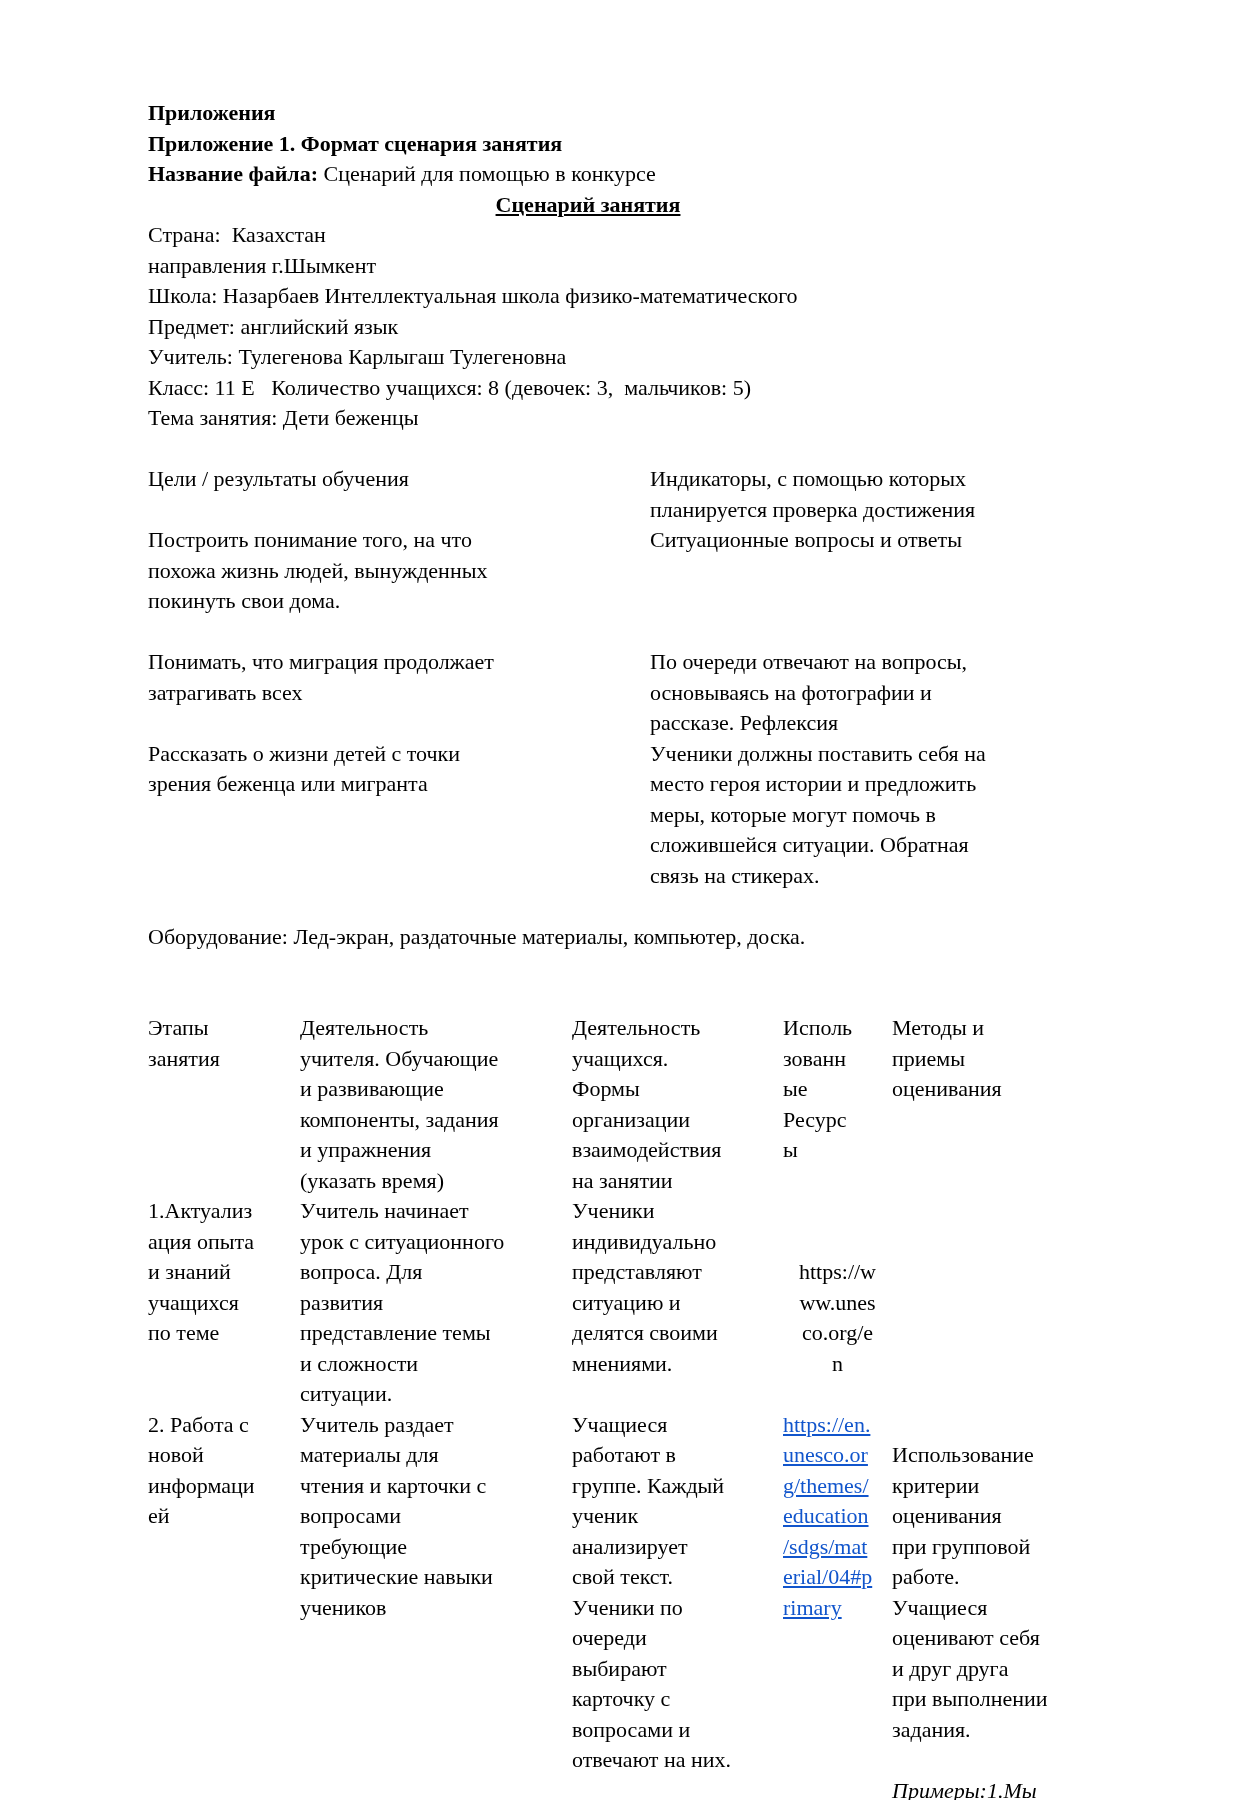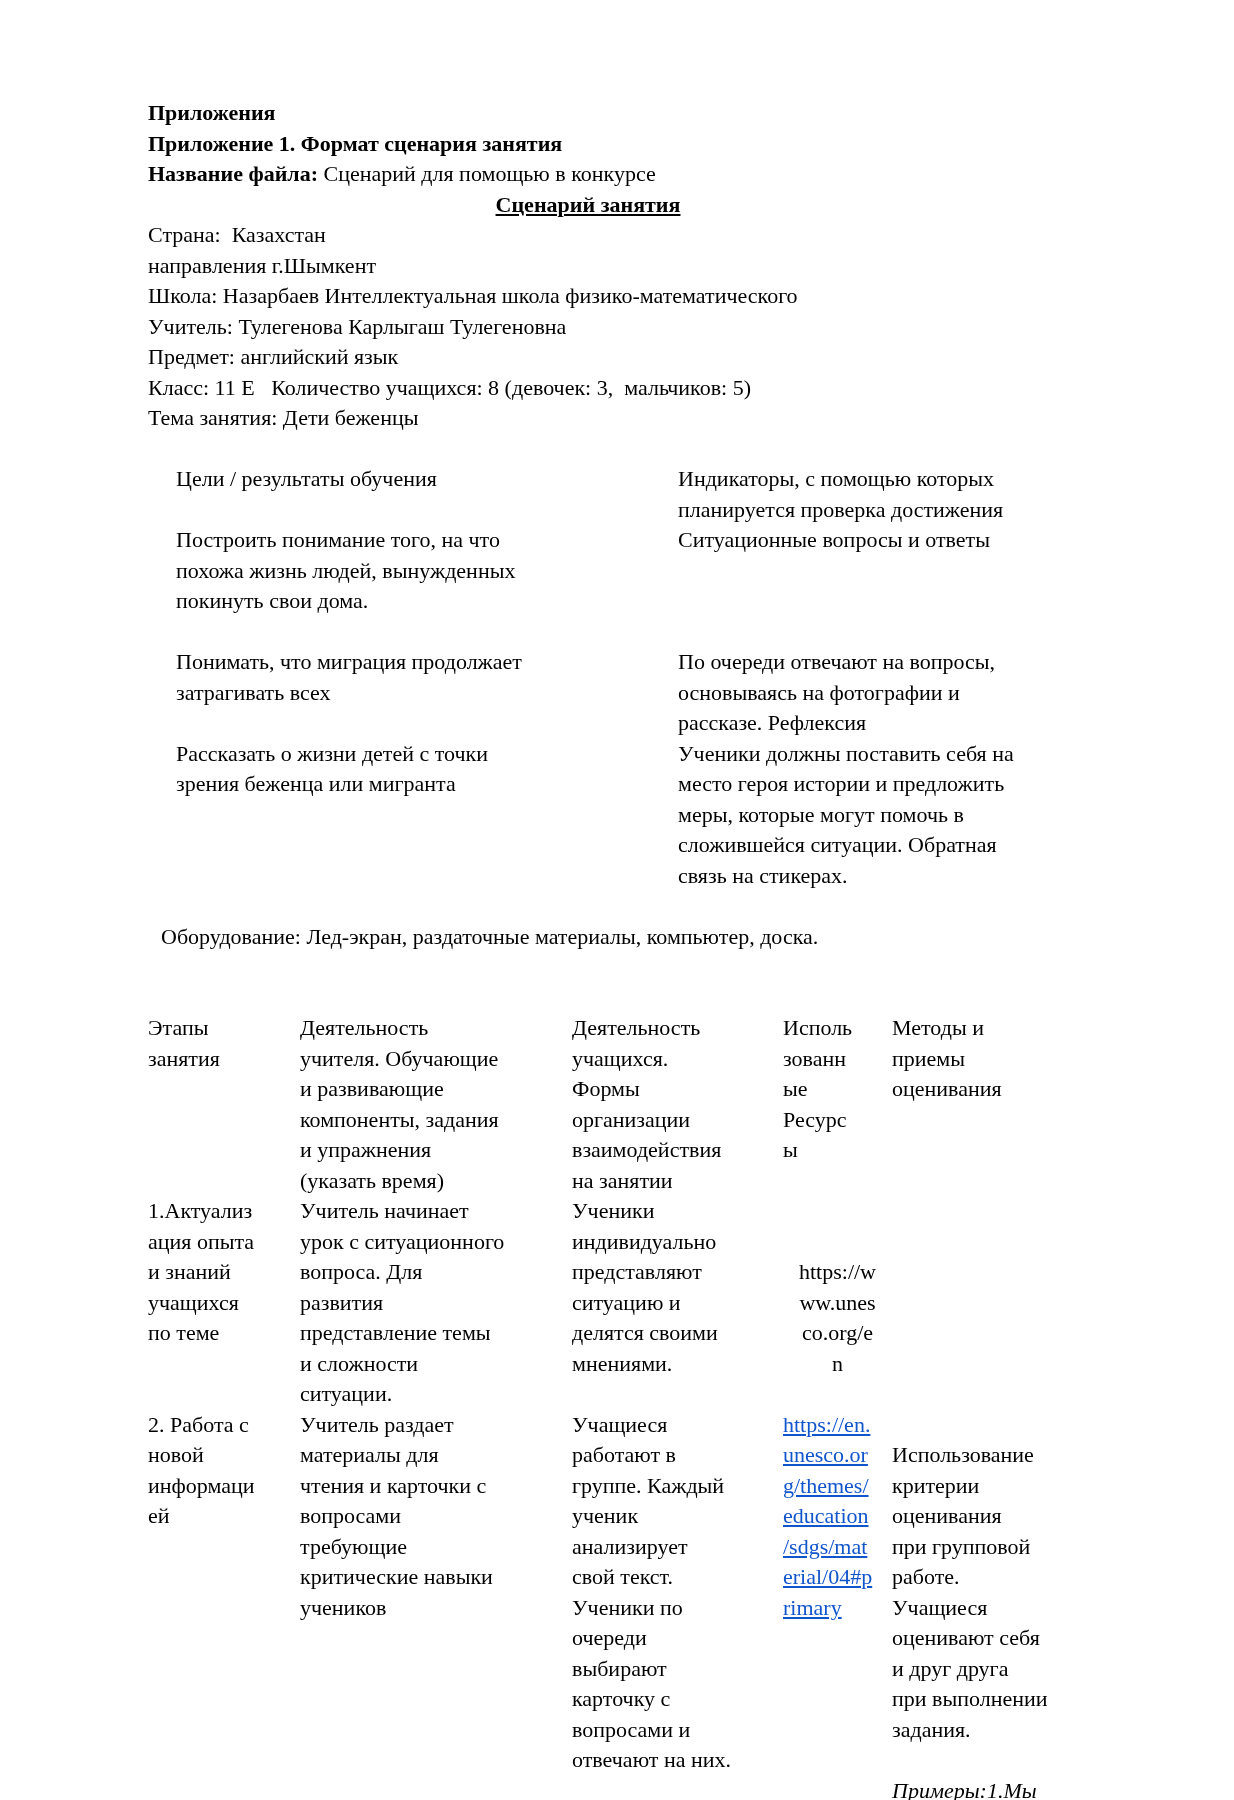--- a/index.html
+++ b/index.html
@@ -20,25 +20,24 @@
   .line { white-space: pre-wrap; }
   .bold { font-weight: bold; }
   .title-wrap { width: 880px; text-align: center; font-weight: bold; text-decoration: underline; }
   .prelines { white-space: pre-line; }
 
   
   .goals {
     display: grid;
     grid-template-columns: 502px 436px;
     margin-top: 30.5px;
-    margin-left: 28px;
   }
 
   
-  .equipment { margin-top: 30.5px; margin-left: 13px; }
+  .equipment { margin-top: 30.5px; }
 
   
   .stages {
     display: grid;
     grid-template-columns: 152px 272px 211px 109px 196px;
     margin-top: 61px;
   }
   .cell { white-space: pre-line; font-family: Liberation Serif, serif; }
   .resources-row1 {
     padding-top: 61px;
@@ -57,22 +56,22 @@
 
 <div class="doc">
 
   <div class="line bold">Приложения</div>
   <div class="line bold">Приложение 1. Формат сценария занятия</div>
   <div class="line"><span class="bold">Название файла:</span><span> Сценарий для помощью в конкурсе</span></div>
   <div class="title-wrap">Сценарий занятия</div>
   <div class="line">Страна:  Казахстан</div>
   <div class="line">направления г.Шымкент</div>
   <div class="line">Школа: Назарбаев Интеллектуальная школа физико-математического</div>
+  <div class="line">Предмет: английский язык</div>
   <div class="line">Учитель: Тулегенова Карлыгаш Тулегеновна</div>
-  <div class="line">Предмет: английский язык</div>
   <div class="line">Класс: 11 Е   Количество учащихся: 8 (девочек: 3,  мальчиков: 5)</div>
   <div class="line">Тема занятия: Дети беженцы</div>
 
   <div class="goals">
     <div class="prelines">Цели / результаты обучения
 
 Построить понимание того, на что
 похожа жизнь людей, вынужденных
 покинуть свои дома.
 

